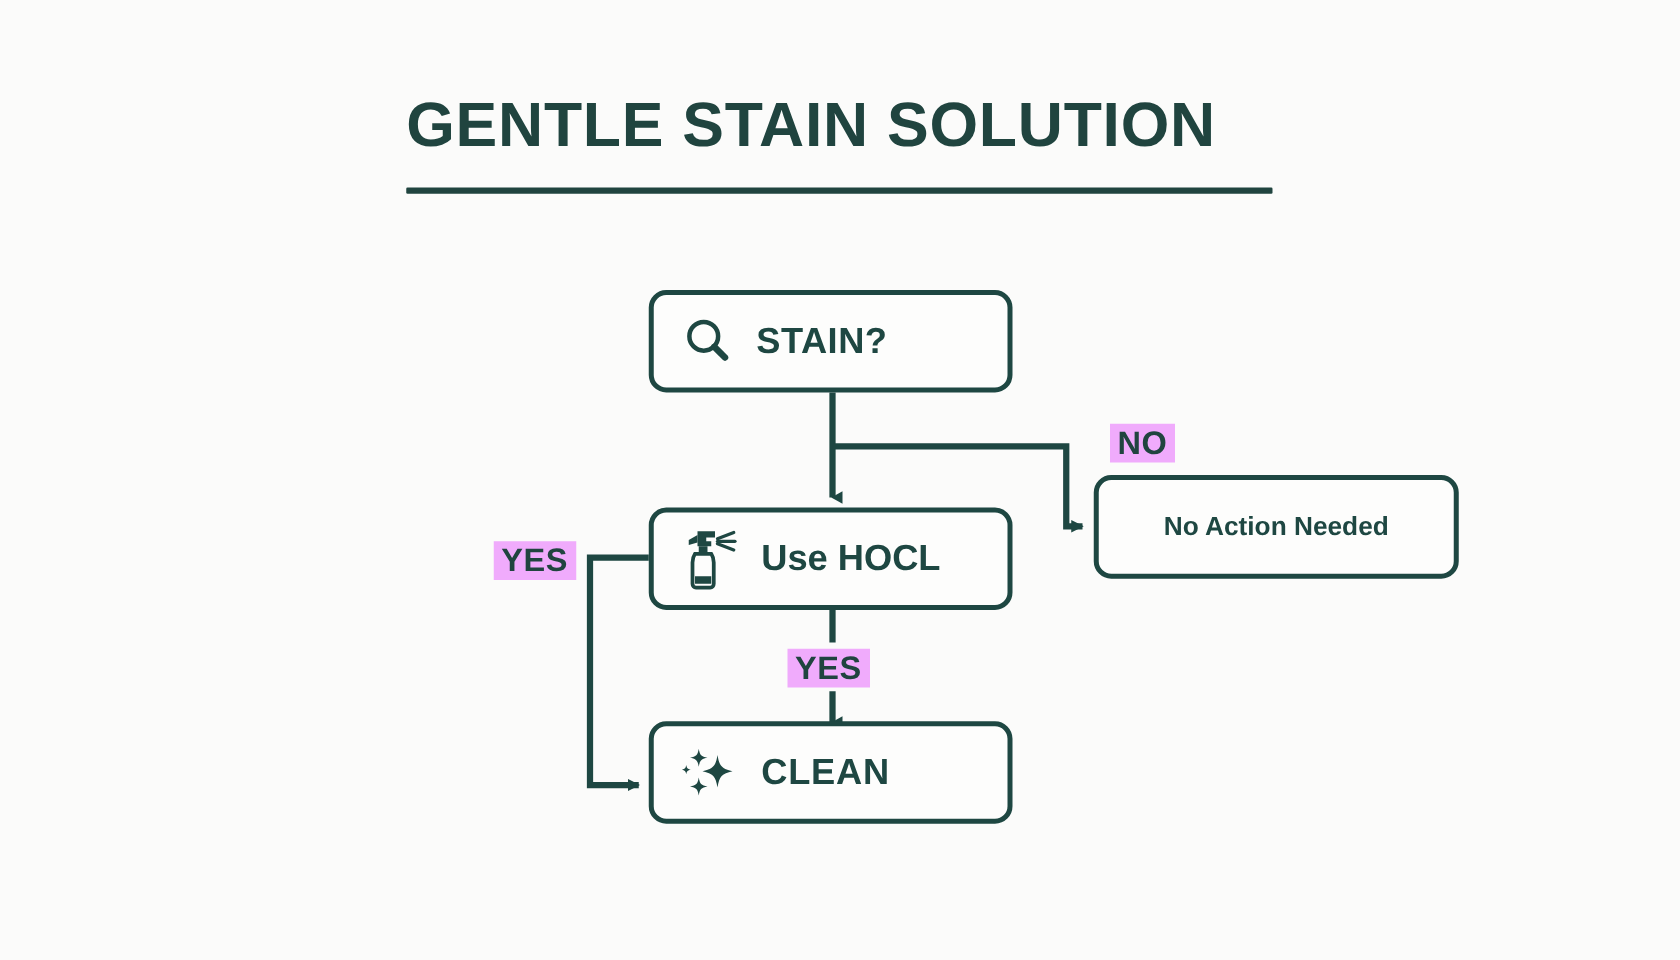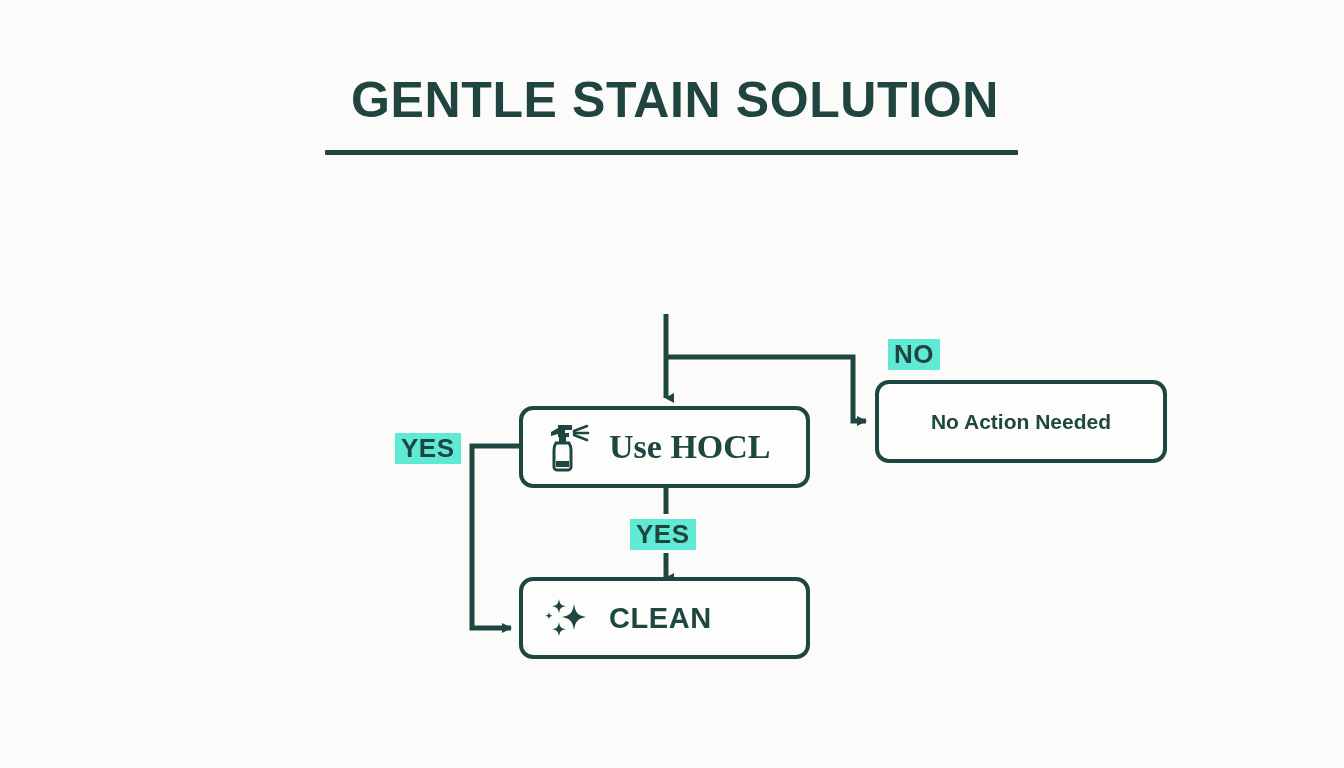--- a/index.html
+++ b/index.html
@@ -12,21 +12,20 @@
     background: #fbfbfa;
     font-family: "Liberation Sans", sans-serif;
     overflow: hidden;
     position: relative;
   }
   #stage {
     position: absolute;
     inset: 0;
     width: 1312px;
     height: 768px;
-    text-align: center;
   }
   .flow-svg {
     position: absolute;
     left: 0;
     top: 0;
     width: 1344px;
     height: 768px;
   }
   
   .title-block {
@@ -74,40 +73,40 @@
     font-weight: bold;
     white-space: nowrap;
   }
   #node-stain {
     left: 519px; top: 232px; width: 291px; height: 82px;
   }
   #node-stain .node-label { font-size: 29px; letter-spacing: 0.4px; }
   #node-hocl {
     left: 519px; top: 406px; width: 291px; height: 82px;
   }
-  #node-hocl .node-label { font-size: 34px; font-family: Liberation Serif, serif; }
+  #node-hocl .node-label { font-size: 29px; }
   #node-clean {
     left: 519px; top: 577px; width: 291px; height: 82px;
   }
   #node-clean .node-label { font-size: 29px; letter-spacing: 0.6px; }
   #node-noaction {
     left: 875px; top: 380px; width: 292px; height: 83px;
     justify-content: center;
     padding: 0 14px;
   }
   #node-noaction .node-label { font-size: 21px; }
   
   .edge-label {
     position: absolute;
     color: #20443F;
     font-weight: bold;
     font-size: 26px;
     letter-spacing: 0.5px;
     white-space: nowrap;
-    background: #5eead4;
+    background: #f0abfc;
     padding: 0 6px;
   }
   #label-no    { left: 888px; top: 339px; }
   #label-yes-left  { left: 395px; top: 433px; }
   #label-yes-mid   { left: 630px; top: 519px; }
 </style>
 </head>
 <body>
 
 <div id="stage">
@@ -138,20 +137,29 @@
     <g>
       <path d="M666,488 L666,514" stroke="#1E4742" stroke-width="5" fill="none"></path>
       <path d="M666,553 L666,578" stroke="#1E4742" stroke-width="5" fill="none" marker-end="url(#arrow-down)"></path>
     </g>
 
     <g>
       <path d="M519,446 L472,446 L472,628 L511,628" stroke="#1E4742" stroke-width="5" fill="none" stroke-linejoin="miter" marker-end="url(#arrow-right)"></path>
     </g>
   </svg>
 
+  <div class="node" id="node-stain">
+    <span class="node-icon">
+      <svg width="42" height="42" viewBox="0 0 42 42" xmlns="http://www.w3.org/2000/svg">
+        <circle cx="18" cy="17" r="11.5" fill="none" stroke="#1E4742" stroke-width="3.6"></circle>
+        <line x1="26.5" y1="25.5" x2="35" y2="34" stroke="#1E4742" stroke-width="5.2" stroke-linecap="round"></line>
+      </svg>
+    </span>
+    <span class="node-label">STAIN?</span>
+  </div>
 
   <div class="node" id="node-hocl">
     <span class="node-icon">
       <svg width="46" height="50" viewBox="0 0 46 50" xmlns="http://www.w3.org/2000/svg">
 
         <path d="M13,3 L27,3 L27,8 L20,8 L20,11 L24,11 L24,15 L13,15 Z" fill="#1E4742"></path>
         <path d="M13,6 L6,10 L6,14 L13,12 Z" fill="#1E4742"></path>
 
         <rect x="14" y="15" width="7" height="5" fill="#1E4742"></rect>
 

